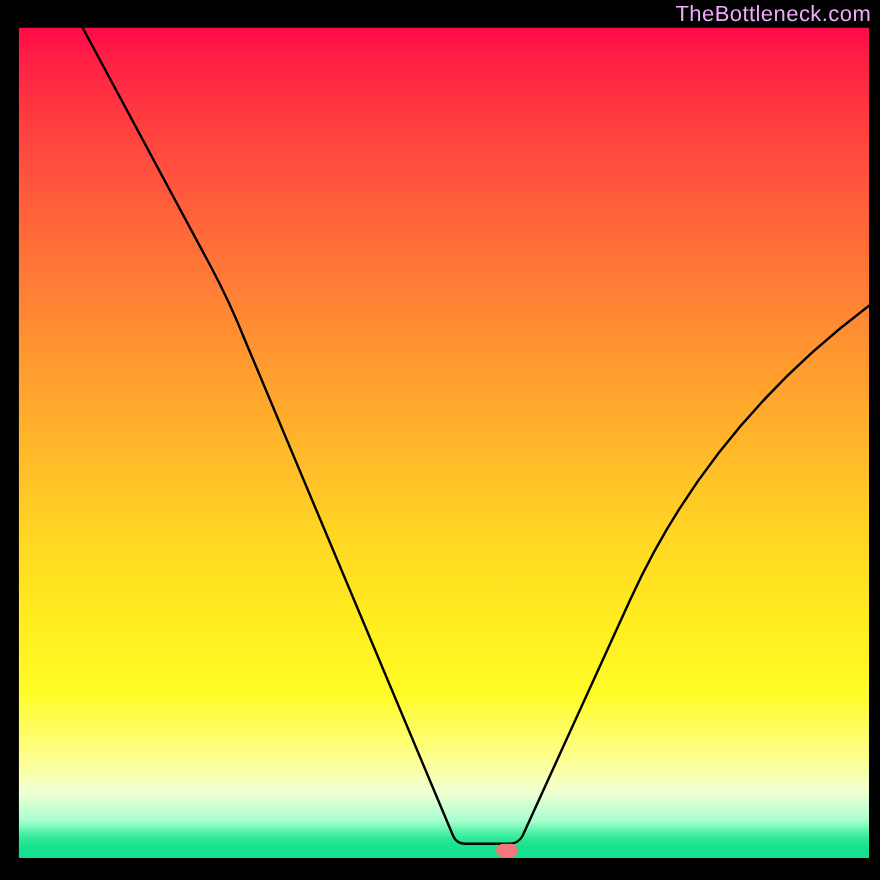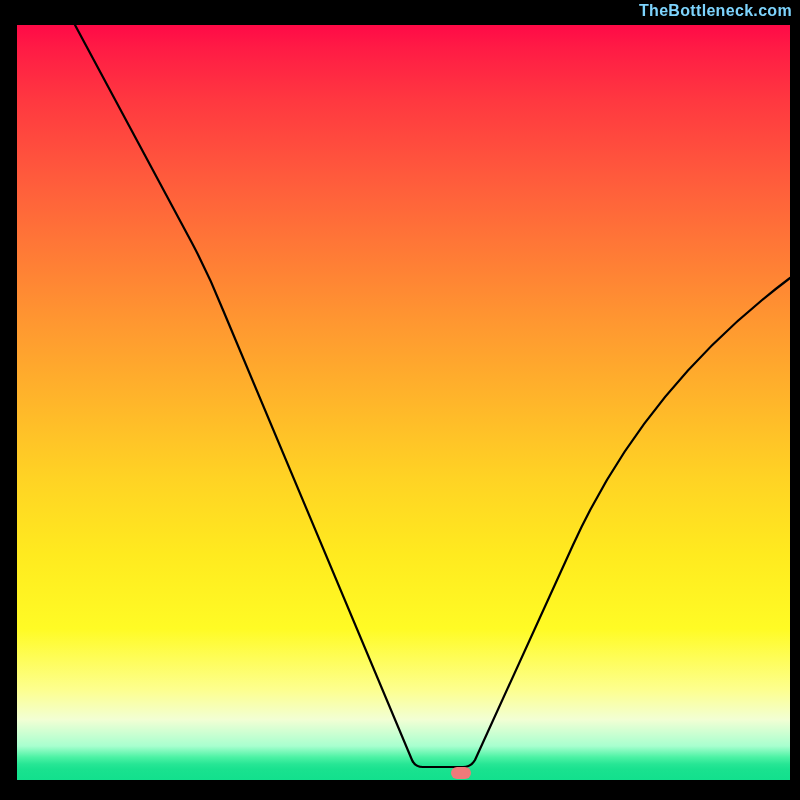--- a/index.html
+++ b/index.html
@@ -66,23 +66,23 @@
     height: 12px;
     border-radius: 6px;
     background: #f07a7a;
     transform: translate(-50%, -50%);
   }
   .attribution {
     position: absolute;
     top: 2px;
     right: 8px;
     font-family: Arial, Helvetica, sans-serif;
-    font-size: 16px;
-    font-weight: 700;
-    color: #7dd3fc;
+    font-size: 20px;
+    font-weight: 400;
+    color: #f0abfc;
     letter-spacing: 0.02em;
   }
 </style>
 </head>
 <body>
 <div class="frame">
 
   <div class="plot">
     <div class="gradient"></div>
 

